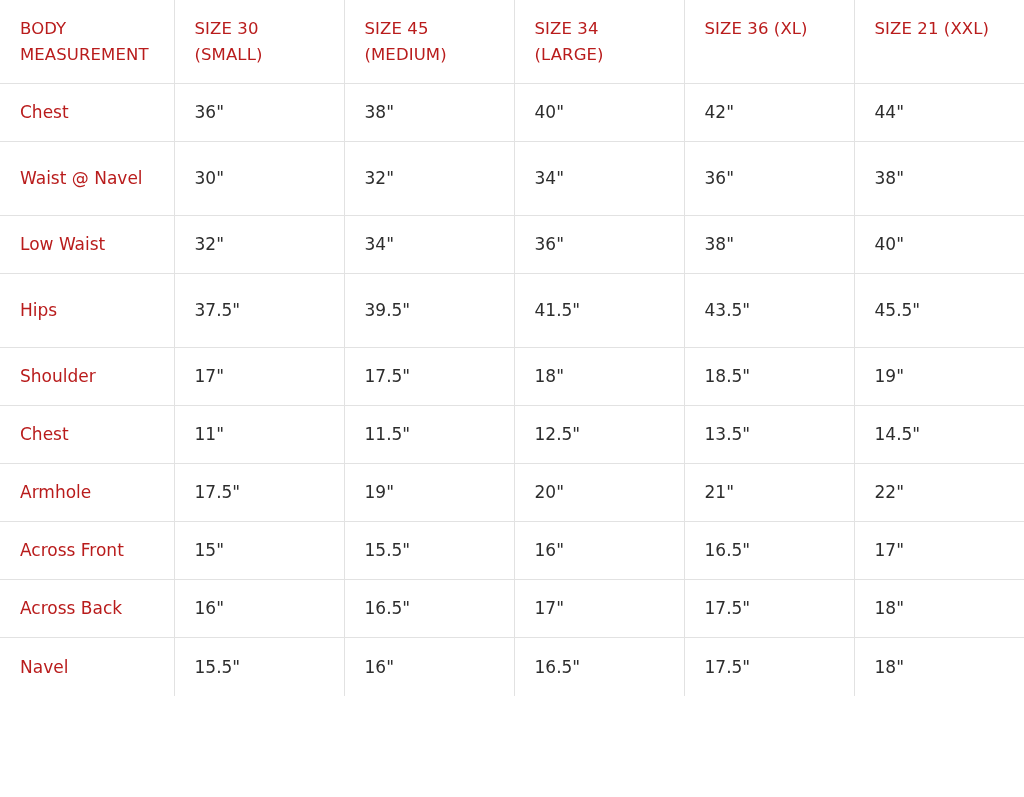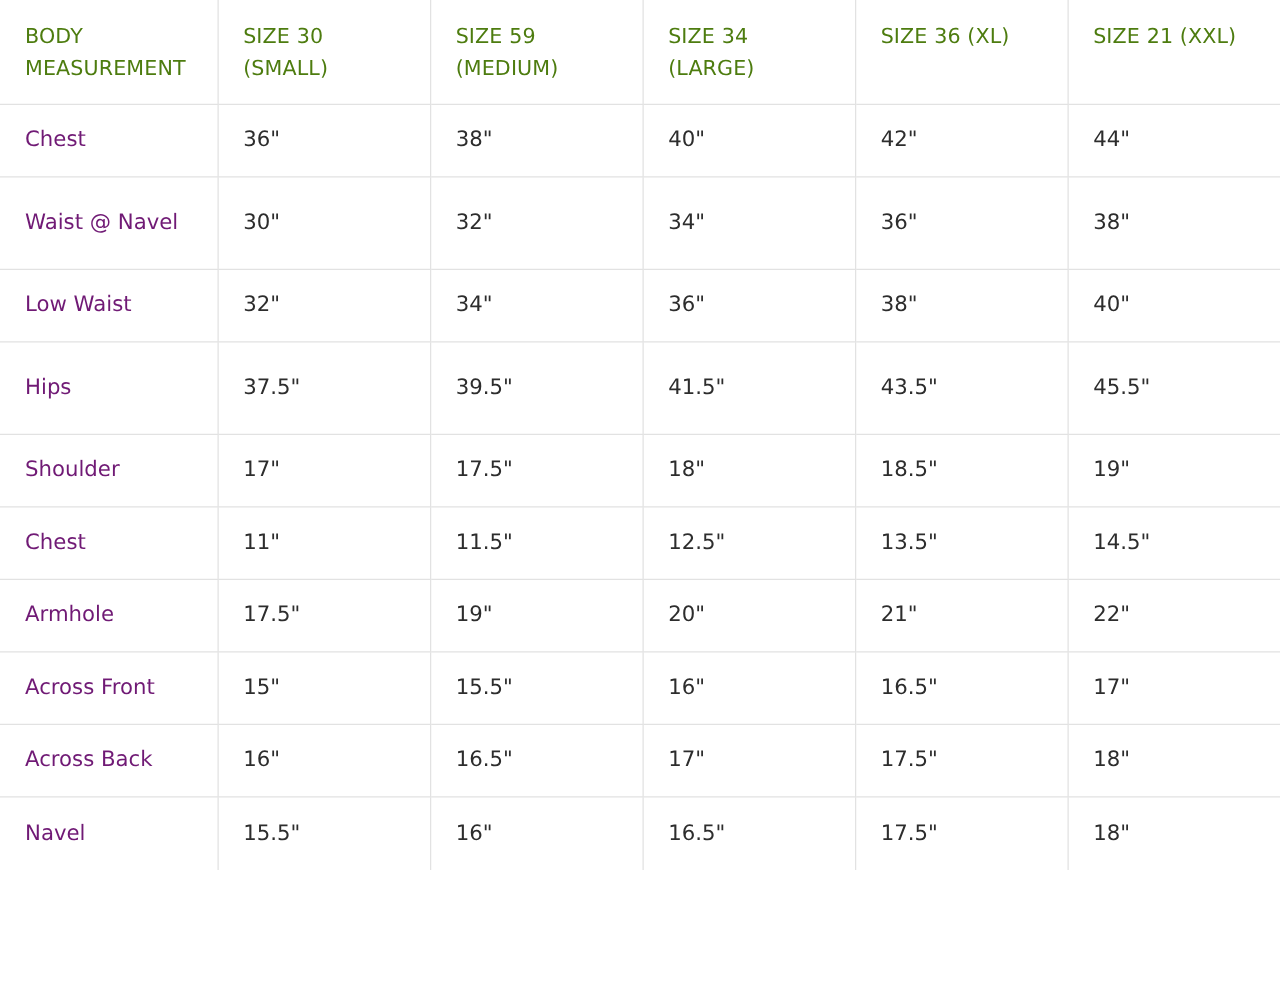--- a/index.html
+++ b/index.html
@@ -45,28 +45,28 @@
     word-wrap: break-word;
     overflow-wrap: break-word;
   }
   table.size-chart th:last-child,
   table.size-chart td:last-child {
     border-right: none;
   }
   table.size-chart thead th {
     font-size: 16.5px;
     letter-spacing: 0.1px;
-    color: #4d7c0f;
+    color: #b91c1c;
     vertical-align: top;
     padding-top: 16px;
     padding-bottom: 16px;
     margin-top: 11px;
   }
   table.size-chart tbody tr td:first-child {
-    color: #701a75;
+    color: #b91c1c;
   }
   table.size-chart tbody tr:last-child td {
     border-bottom: none;
   }
   
   table.size-chart tbody tr { height: 58px; }
   table.size-chart tbody tr.tall { height: 74px; }
 </style>
 </head>
 <body>
@@ -78,21 +78,21 @@
         <col class="c1">
         <col class="c2">
         <col class="c3">
         <col class="c4">
         <col class="c5">
     </colgroup>
     <thead>
       <tr>
         <th>BODY MEASUREMENT</th>
         <th>SIZE 30 (SMALL)</th>
-        <th>SIZE 59 (MEDIUM)</th>
+        <th>SIZE 45 (MEDIUM)</th>
         <th>SIZE 34 (LARGE)</th>
         <th>SIZE 36 (XL)</th>
         <th>SIZE 21 (XXL)</th>
       </tr>
     </thead>
     <tbody>
       <tr>
         <td>Chest</td>
         <td>36"</td>
         <td>38"</td>

